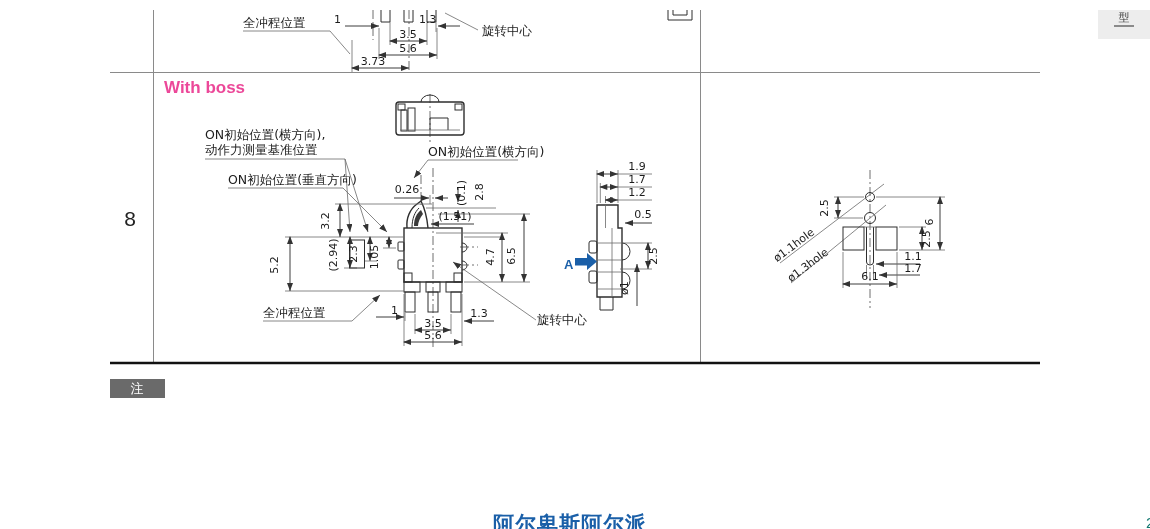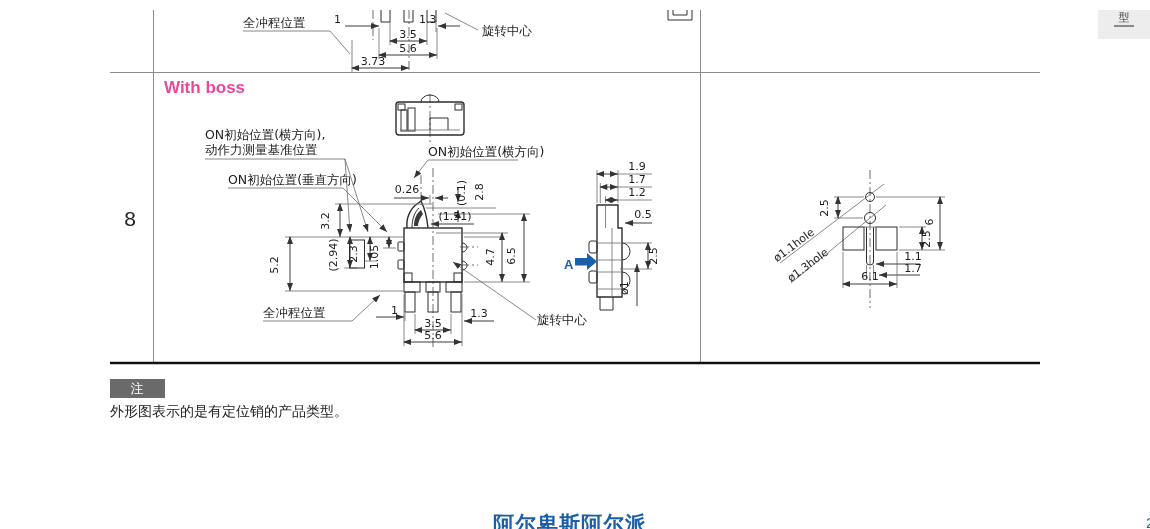--- a/index.html
+++ b/index.html
@@ -277,19 +277,18 @@
 <div id="tab" class="abs">
   <div class="t">型</div>
   <div class="u"></div>
 </div>
 
 <div id="rownum" class="abs">8</div>
 
 <div id="heading" class="abs">With boss</div>
 
 <div id="note-badge" class="abs" style="background: rgb(106, 106, 106);">注</div>
-<div id="note-text" class="abs">外形图表示的是有定位销的产品类型。</div>
 
 <div id="footer-logo" class="abs" style="color: rgb(26, 95, 168);">阿尔卑斯阿尔派</div>
 <div id="page-num" class="abs">23</div>
 <div id="bottom-edge" class="abs"></div>
 
 </div>
 
 </body></html>

